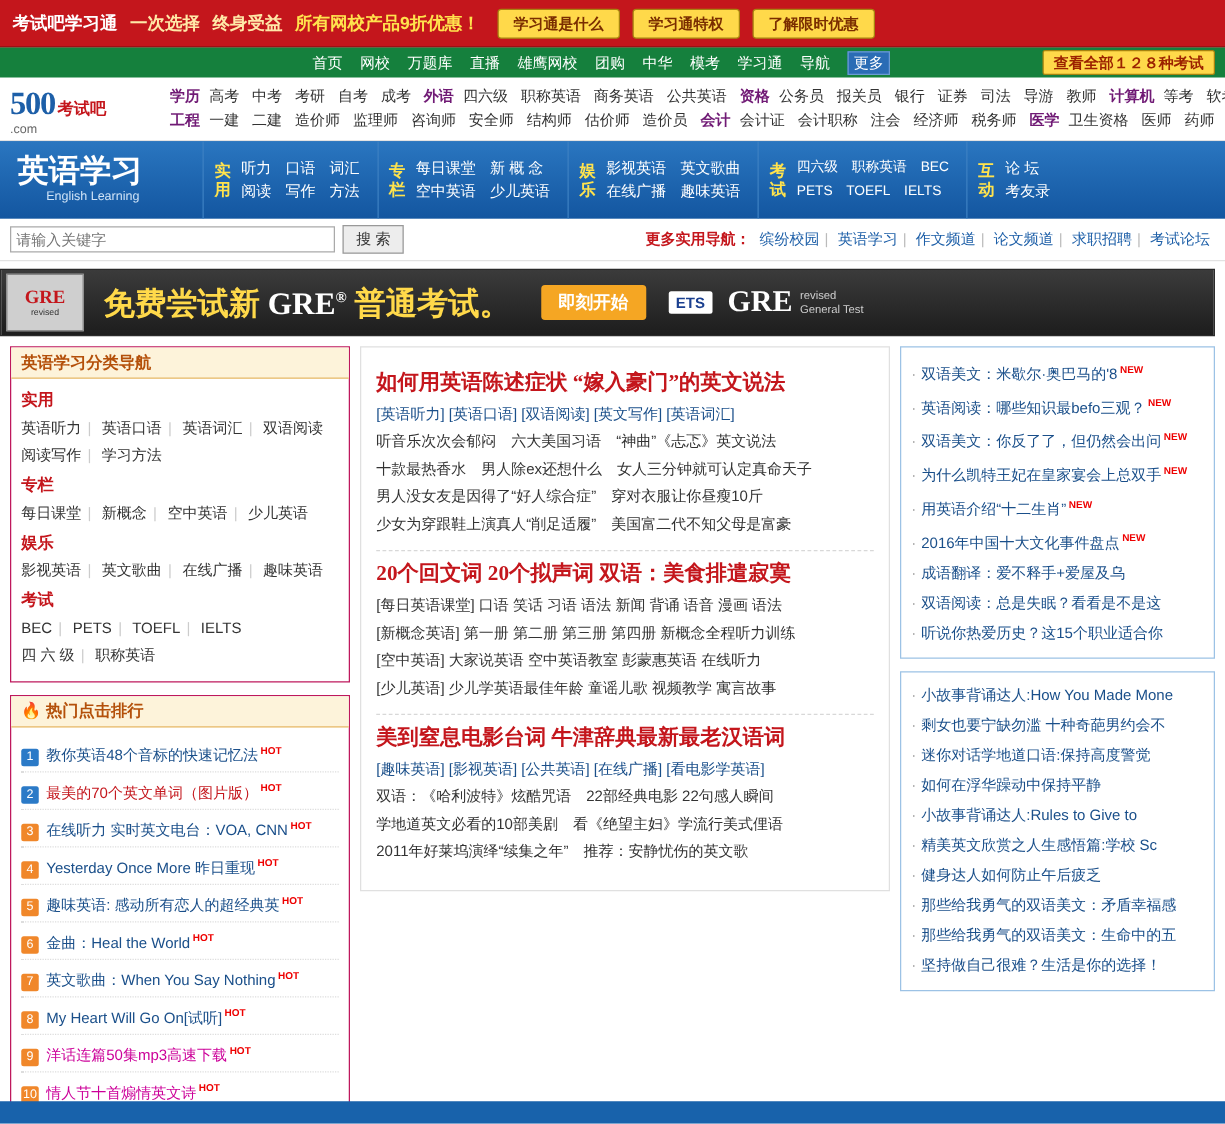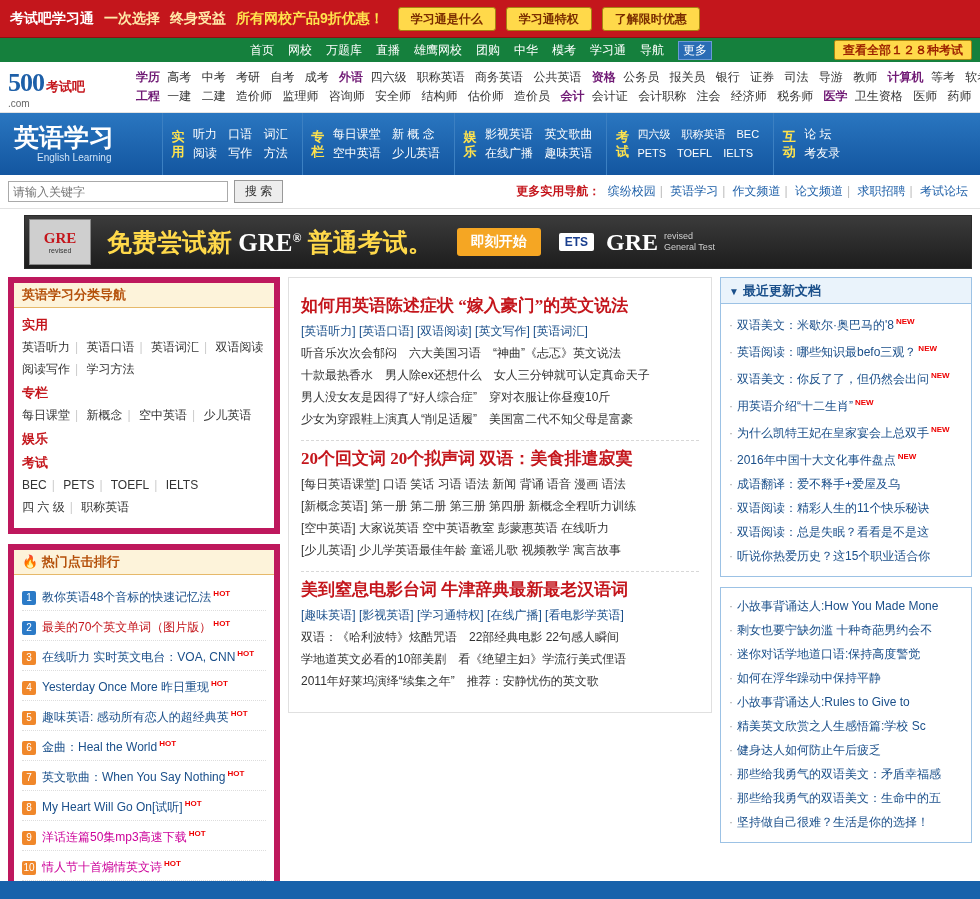--- a/index.html
+++ b/index.html
@@ -83,35 +83,35 @@
   .chlinks { font-size:12px; line-height:19px; }
   .chlinks div span { margin-right:8px; }
   .chlinks.small { font-size:11px; }
 
   
   .searchrow {
     height:34px; display:flex; align-items:center; padding:0 8px;
     border-bottom:1px solid #e2e2e2; background:#fff;
   }
   .searchrow input[type=text] {
-    width:220px; height:21px; border:1px solid #aaa; font-size:12px;
+    width:260px; height:21px; border:1px solid #aaa; font-size:12px;
     padding:0 4px; color:#999;
   }
   .searchbtn {
     height:23px; margin-left:6px; padding:0 10px; border:1px solid #999;
     background:#ededed; font-size:12px; line-height:21px; color:#333;
   }
   .navlinks { margin-left:auto; font-size:12px; color:#1d5fa8; }
   .navlinks .nv { color:#c4161c; font-weight:bold; }
   .navlinks a { color:#1d5fa8; margin:0 4px; }
   .navlinks .sep { color:#bbb; }
 
   
   .banner {
-    margin:6px 8px 0 24px; height:54px; border:1px solid #2b2b2b;
+    margin:6px 8px 0 0; height:54px; border:1px solid #2b2b2b;
     background:linear-gradient(#3b3b3b,#1d1d1d);
     display:flex; align-items:center; position:relative; overflow:hidden;
   }
   .banner .bookicon {
     width:62px; height:46px; margin-left:4px; background:#cfcfcf;
     border:1px solid #888; display:flex; flex-direction:column;
     align-items:center; justify-content:center; color:#333;
   }
   .banner .bookicon .gre { font-weight:bold; font-size:15px; color:#c4161c; font-family:"Liberation Serif",serif;}
   .banner .bookicon .rv { font-size:7px; color:#333; }
@@ -130,21 +130,21 @@
   }
   .banner .bgre2 { color:#fff; font-size:24px; font-weight:bold; margin-left:12px; font-family:"Liberation Serif", serif;}
   .banner .bsub { color:#cfcfcf; font-size:9px; margin-left:6px; line-height:11px; }
 
   
   .cols { display:flex; padding:8px; gap:8px; }
   .col-left { width:272px; flex:0 0 272px; }
   .col-mid { flex:1; }
   .col-right { width:252px; flex:0 0 252px; }
 
-  .box { border:6px solid #be185d; margin-bottom:10px; background:#fff; }
+  .box { border:1px solid #be185d; margin-bottom:10px; background:#fff; }
   .box .bhead {
     background:#fdf3da; border-bottom:1px solid #e6b96a;
     height:25px; line-height:24px; padding:0 8px;
     font-weight:bold; color:#b4500a; font-size:13px;
   }
   .box .bbody { padding:6px 8px 8px 8px; }
 
   .navsec { margin-bottom:2px; }
   .navsec .t { color:#c4161c; font-weight:bold; font-size:13px; line-height:22px; }
   .navsec .l { font-size:12px; line-height:22px; color:#333; }
@@ -415,20 +415,26 @@
             <div class="t">专栏</div>
             <div class="l">
               <a>每日课堂</a><span class="bar">|</span>
               <a>新概念</a><span class="bar">|</span>
               <a>空中英语</a><span class="bar">|</span>
               <a>少儿英语</a>
             </div>
           </div>
           <div class="navsec">
             <div class="t">娱乐</div>
+            <div class="l">
+              <a>影视英语</a><span class="bar">|</span>
+              <a>英文歌曲</a><span class="bar">|</span>
+              <a>在线广播</a><span class="bar">|</span>
+              <a>趣味英语</a>
+            </div>
           </div>
           <div class="navsec">
             <div class="t">考试</div>
             <div class="l">
               <a>BEC</a><span class="bar">|</span>
               <a>PETS</a><span class="bar">|</span>
               <a>TOEFL</a><span class="bar">|</span>
               <a>IELTS</a>
             </div>
             <div class="l">
@@ -485,48 +491,44 @@
           <div class="artline">[新概念英语] 第一册 第二册 第三册 第四册 新概念全程听力训练</div>
           <div class="artline">[空中英语] 大家说英语 空中英语教室 彭蒙惠英语 在线听力</div>
           <div class="artline">[少儿英语] 少儿学英语最佳年龄 童谣儿歌 视频教学 寓言故事</div>
         </div>
 
         <div class="artblock">
           <div class="arttitle">美到窒息电影台词 牛津辞典最新最老汉语词</div>
           <div class="artline">
             <span class="cat">[趣味英语]</span>
             <span class="cat">[影视英语]</span>
-            <span class="cat">[学习通特权]</span>
+            <span class="cat">[公共英语]</span>
             <span class="cat">[在线广播]</span>
             <span class="cat">[看电影学英语]</span>
           </div>
           <div class="artline">双语：《哈利波特》炫酷咒语　22部经典电影 22句感人瞬间</div>
           <div class="artline">学地道英文必看的10部美剧　看《绝望主妇》学流行美式俚语</div>
           <div class="artline">2011年好莱坞演绎“续集之年”　推荐：安静忧伤的英文歌</div>
         </div>
 
 
       </div>
     </div>
 
     <div class="col-right">
       <div class="rbox">
-        <div class="rhead">
-          <span class="tri">▼</span><span>最近更新文档</span>
-        </div>
         <div class="rbody">
           <ul class="rlist">
             <li><span class="dot">·</span><a>双语美文：米歇尔·奥巴马的'8</a><span class="hot-tag">NEW</span></li>
             <li><span class="dot">·</span><a>英语阅读：哪些知识最befo三观？</a><span class="hot-tag">NEW</span></li>
             <li><span class="dot">·</span><a>双语美文：你反了了，但仍然会出问</a><span class="hot-tag">NEW</span></li>
+            <li><span class="dot">·</span><a>为什么凯特王妃在皇家宴会上总双手</a><span class="hot-tag">NEW</span></li>
             <li><span class="dot">·</span><a>用英语介绍“十二生肖”</a><span class="hot-tag">NEW</span></li>
-            <li><span class="dot">·</span><a>为什么凯特王妃在皇家宴会上总双手</a><span class="hot-tag">NEW</span></li>
             <li><span class="dot">·</span><a>2016年中国十大文化事件盘点</a><span class="hot-tag">NEW</span></li>
             <li><span class="dot">·</span><a>成语翻译：爱不释手+爱屋及乌</a></li>
-            <li><span class="dot">·</span><a>双语阅读：精彩人生的11个快乐秘诀</a></li>
             <li><span class="dot">·</span><a>双语阅读：总是失眠？看看是不是这</a></li>
             <li><span class="dot">·</span><a>听说你热爱历史？这15个职业适合你</a></li>
           </ul>
         </div>
       </div>
 
       <div class="rbox">
         <div class="rbody">
           <ul class="rlist">
             <li><span class="dot">·</span><a>小故事背诵达人:How  You  Made  Mone</a></li>

